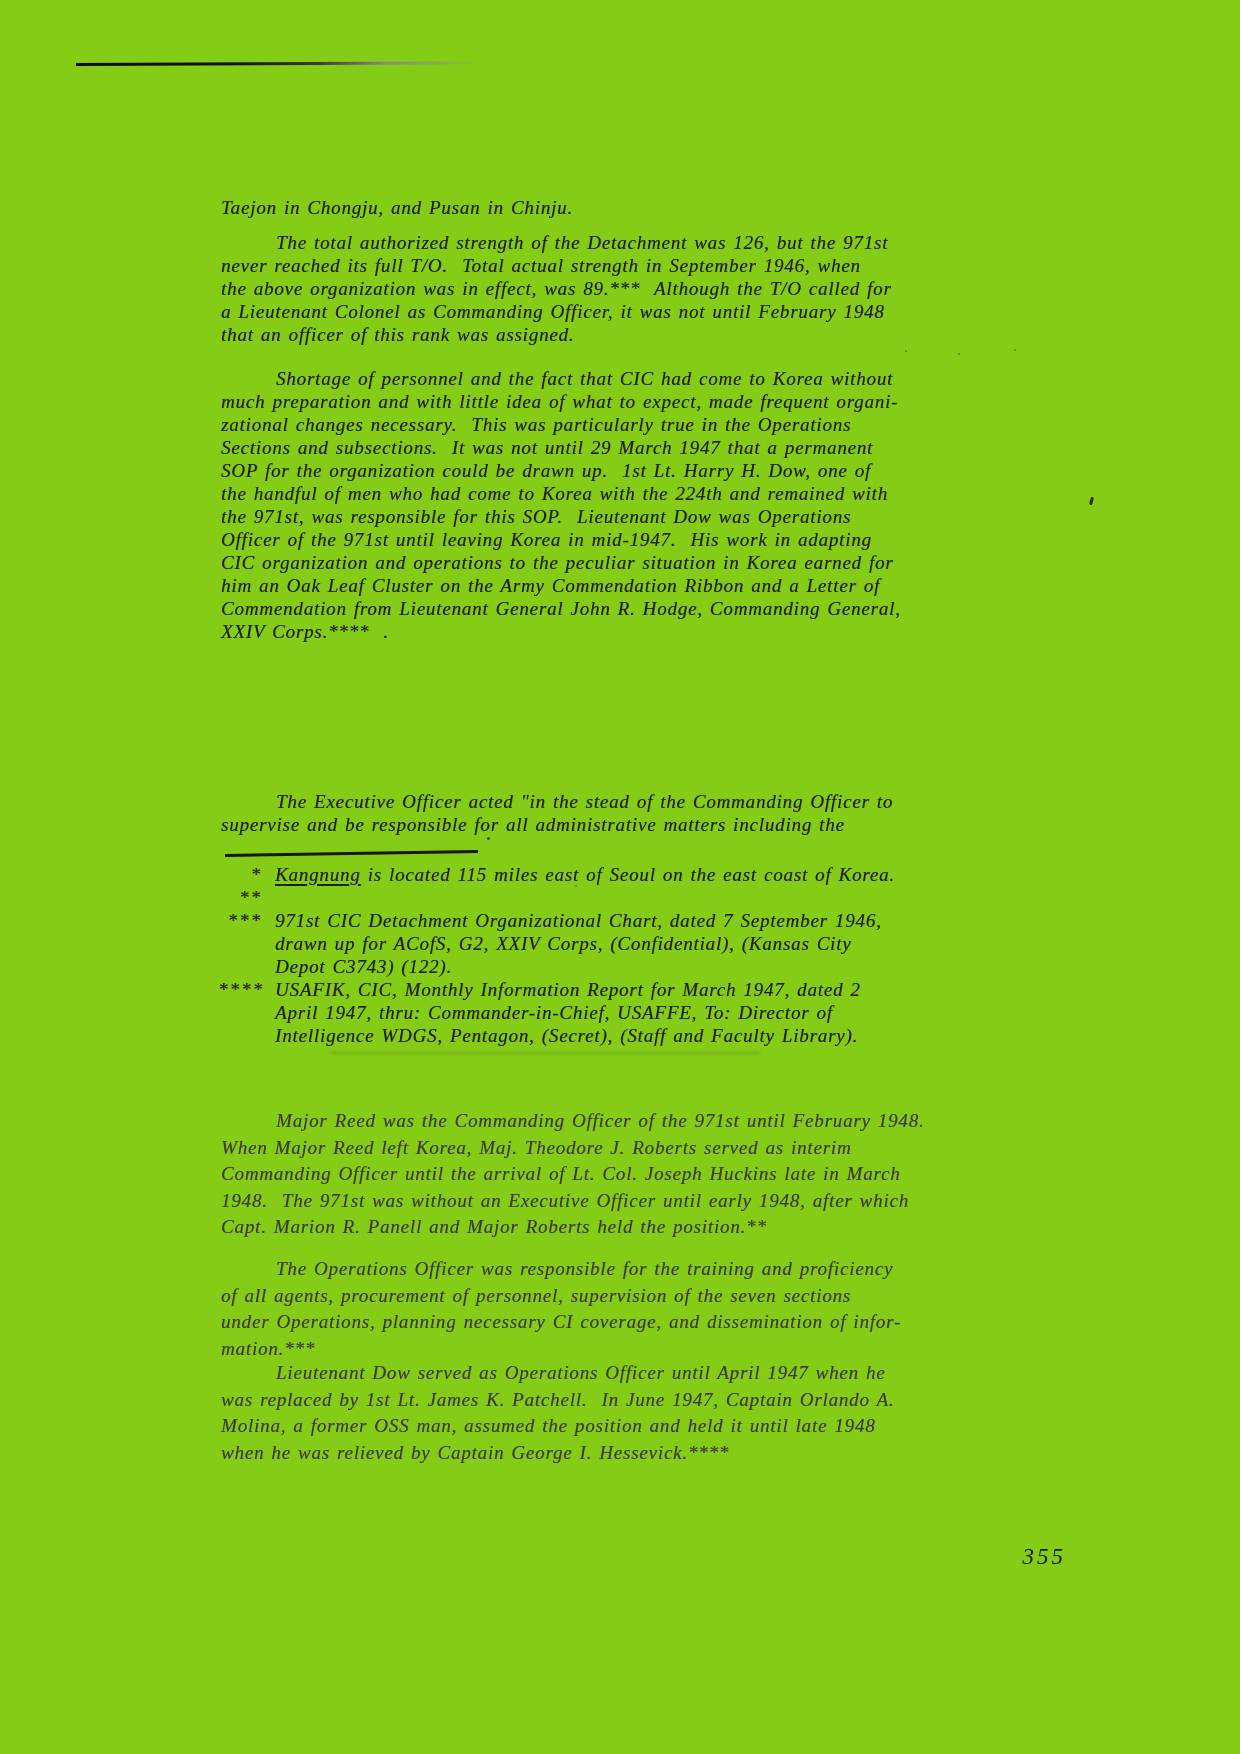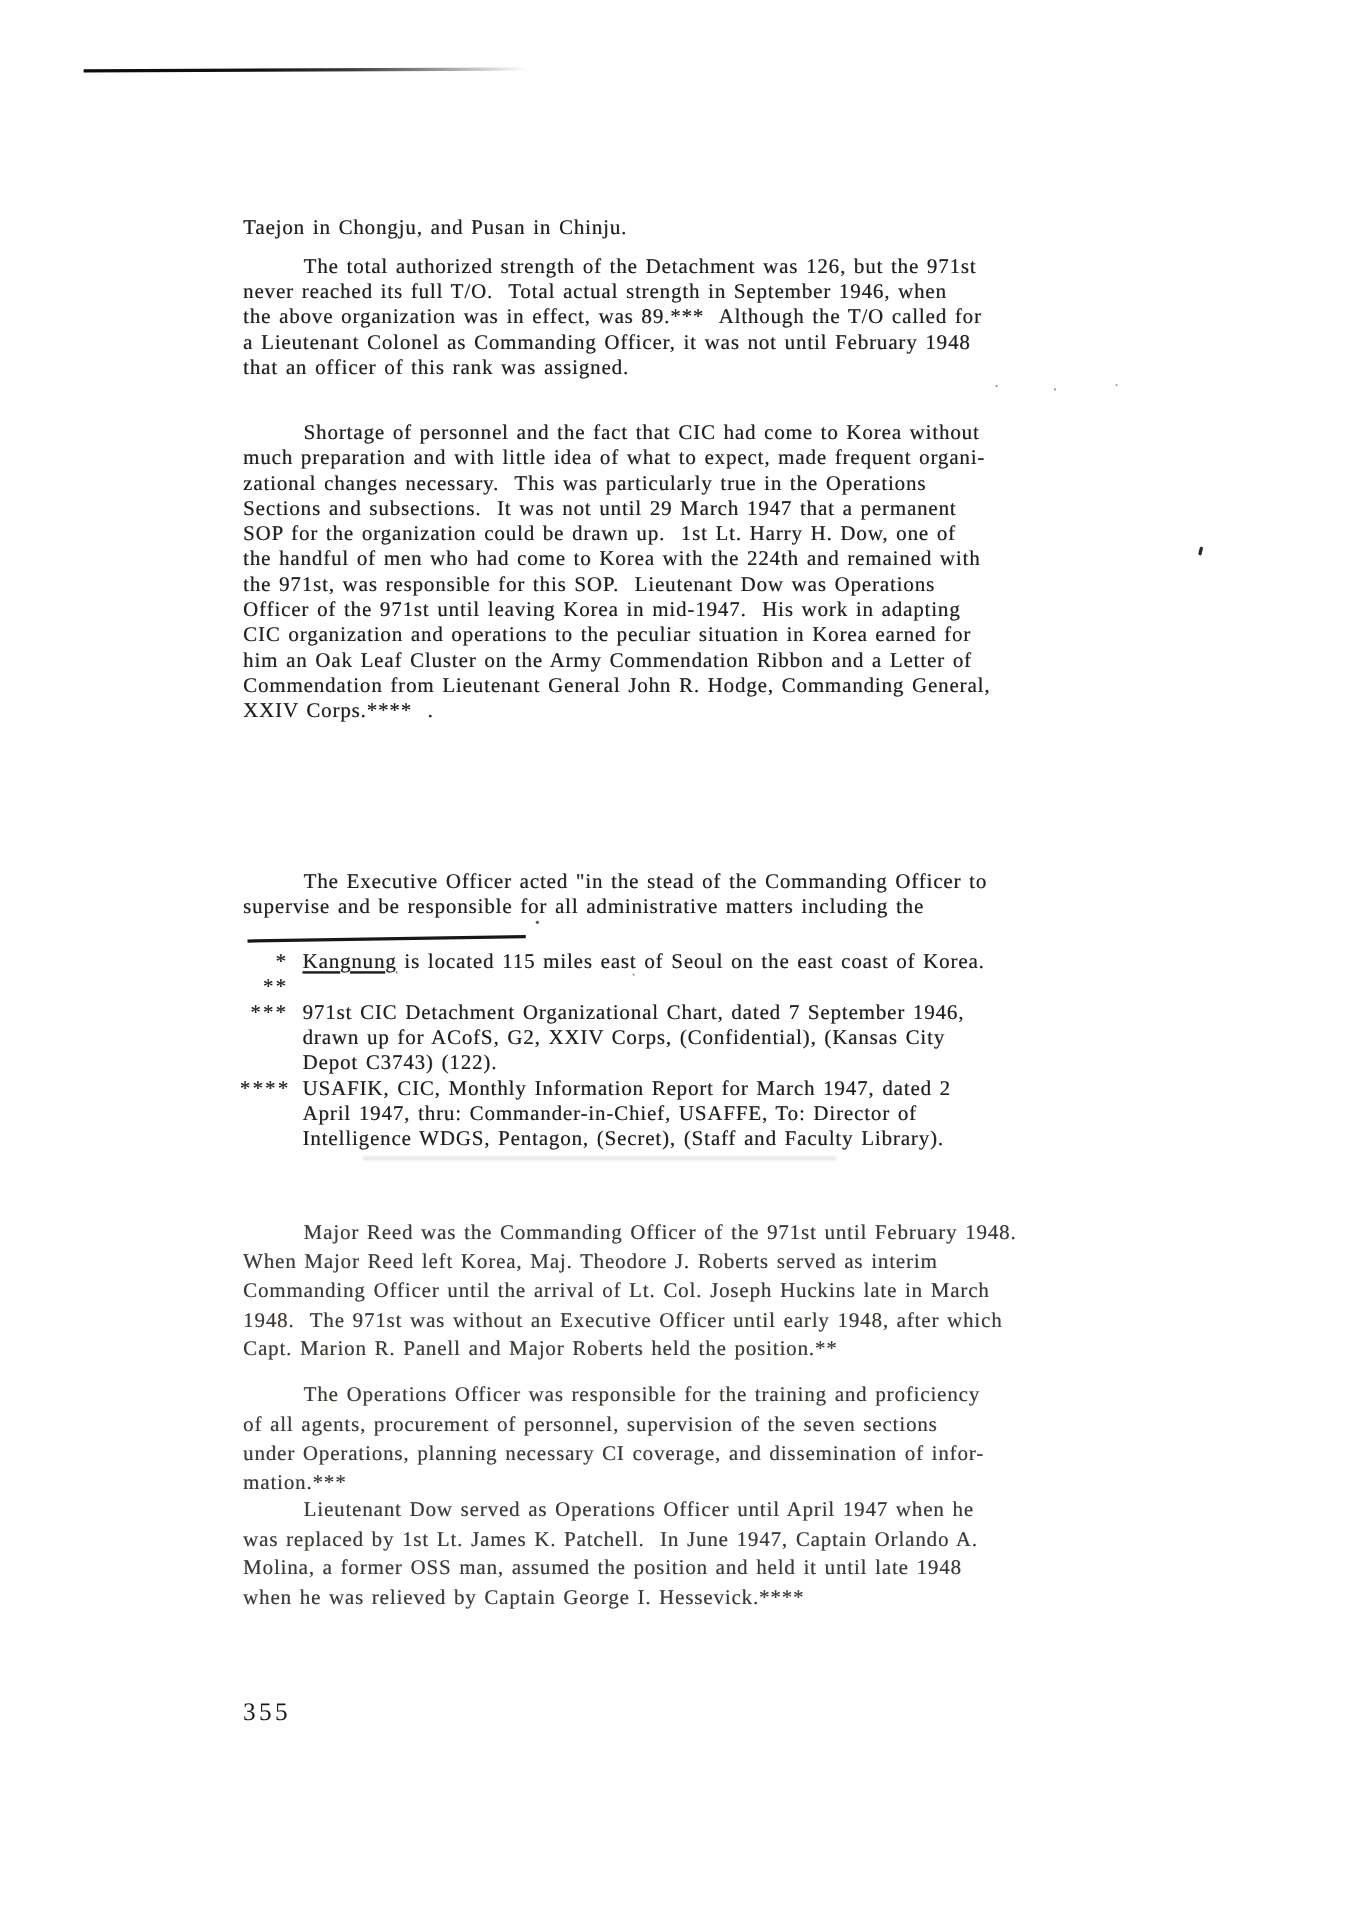--- a/index.html
+++ b/index.html
@@ -1,19 +1,19 @@
 <!DOCTYPE html>
 <html><head>
 <meta charset="utf-8">
 <style>
   html,body{margin:0;padding:0;background:#cfcfcf;}
   .page{
     position:relative;width:1240px;height:1754px;margin:0 auto;
-    background:#ffffff;overflow:hidden;
-    font-family:"Liberation Serif", serif;color:#201e1c;
+    background:#84cc16;overflow:hidden;
+    font-family:"Liberation Serif", serif;color:#201e1c;font-style:italic;
   }
   .txt{
     position:absolute;left:221px;width:880px;
     font-size:19px;line-height:23px;
     letter-spacing:0.8px;word-spacing:1.5px;
     white-space:pre;
   }
   .upper{color:#211f1c;text-shadow:0.4px 0 0 rgba(33,31,28,0.55);}
   .lower{
     color:#3d3a36;line-height:26.5px;
@@ -38,21 +38,21 @@
     color:#211f1c;text-shadow:0.4px 0 0 rgba(33,31,28,0.55);
   }
   .fn-text{
     margin-left:13px;white-space:pre;
     font-size:19px;line-height:23px;letter-spacing:0.8px;word-spacing:1.5px;
     color:#211f1c;text-shadow:0.4px 0 0 rgba(33,31,28,0.55);
   }
   .u{text-decoration:underline;text-decoration-thickness:1.5px;text-underline-offset:3px;margin-top:28px;}
   .ov{text-decoration:overline;text-decoration-thickness:2px;}
   .page-num{
-    position:absolute;left:221px;top:1544px;width:845px;text-align:left;
+    position:absolute;left:221px;top:1544px;width:845px;text-align:right;
     font-size:23px;letter-spacing:3px;color:#1b1a18;
   }
   .speck{position:absolute;background:#2d2b28;border-radius:50%;}
   .speck.a{left:1090px;top:497px;width:3px;height:8px;border-radius:2px;transform:rotate(14deg);}
   .speck.b{left:905px;top:350px;width:2px;height:2px;opacity:.55;}
   .speck.c{left:958px;top:353px;width:2px;height:2px;opacity:.5;}
   .speck.d{left:1014px;top:349px;width:2px;height:2px;opacity:.45;}
   .speck.e{left:487px;top:837px;width:3px;height:3px;opacity:.8;}
   .speck.f{left:575px;top:885px;width:2px;height:2px;opacity:.5;}
   .smudge{
@@ -68,21 +68,21 @@
   <div class="top-rule"></div>
 
   <div class="txt upper" style="top:196px">Taejon in Chongju, and Pusan in Chinju.</div>
 
   <div class="txt upper indent" style="top:231px">The total authorized strength of the Detachment was 126, but the 971st
 never reached its full T/O.  Total actual strength in September 1946, when
 the above organization was in effect, was 89.***  Although the T/O called for
 a Lieutenant Colonel as Commanding Officer, it was not until February 1948
 that an officer of this rank was assigned.</div>
 
-  <div class="txt upper indent" style="top:382px">Shortage of personnel and the fact that CIC had come to Korea without
+  <div class="txt upper indent" style="top:367px">Shortage of personnel and the fact that CIC had come to Korea without
 much preparation and with little idea of what to expect, made frequent organi-
 zational changes necessary.  This was particularly true in the Operations
 Sections and subsections.  It was not until 29 March 1947 that a permanent
 SOP for the organization could be drawn up.  1st Lt. Harry H. Dow, one of
 the handful of men who had come to Korea with the 224th and remained with
 the 971st, was responsible for this SOP.  Lieutenant Dow was Operations
 Officer of the 971st until leaving Korea in mid-1947.  His work in adapting
 CIC organization and operations to the peculiar situation in Korea earned for
 him an Oak Leaf Cluster on the Army Commendation Ribbon and a Letter of
 Commendation from Lieutenant General John R. Hodge, Commanding General,

